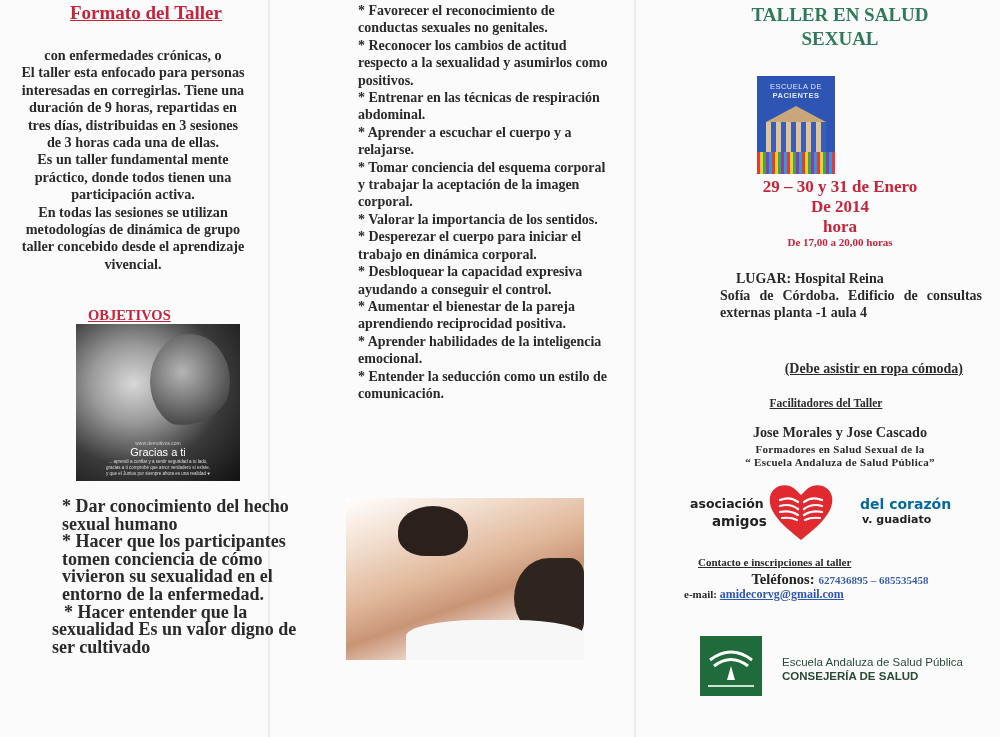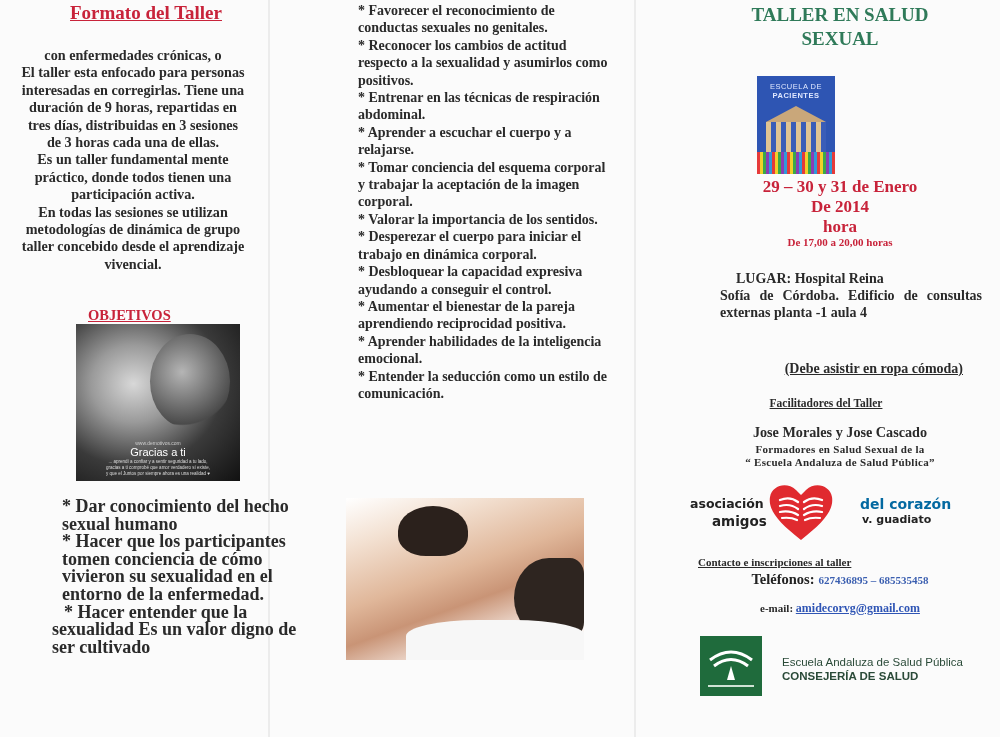--- a/index.html
+++ b/index.html
@@ -51,21 +51,21 @@
   #assoc { position: absolute; top: 482px; left: 48px; width: 312px; height: 60px; font-family: "DejaVu Sans", sans-serif; font-weight: bold; }
   #assoc .l1 { position: absolute; left: 6px; top: 14px; font-size: 12.5px; color: #222; }
   #assoc .l2 { position: absolute; left: 28px; top: 31px; font-size: 13.5px; color: #222; }
   #assoc .r1 { position: absolute; left: 176px; top: 14px; font-size: 14px; color: #0369a1; }
   #assoc .r2 { position: absolute; left: 178px; top: 31px; font-size: 11px; color: #222; }
   #assoc .heart { position: absolute; left: 84px; top: 0; width: 66px; height: 60px; }
   #contact-title { position: absolute; top: 556px; left: 62px; width: 312px; font-size: 11px; font-weight: bold; text-decoration: underline; }
   #phones { position: absolute; top: 570px; left: 48px; width: 312px; text-align: center; font-weight: bold; }
   #phones .lbl { font-size: 14.5px; color: #222; }
   #phones .num { font-size: 11px; color: #3b5fb0; }
-  #email { position: absolute; top: 601px; left: 48px; width: 312px; text-align: center; font-weight: bold; font-size: 11px; }
+  #email { position: absolute; top: 587px; left: 48px; width: 312px; text-align: left; font-weight: bold; font-size: 11px; }
   #email .addr { color: #2f55b5; text-decoration: underline; font-size: 12px; }
   #junta-logo { position: absolute; top: 636px; left: 64px; width: 62px; height: 60px; background: #1f6b3c; }
   #junta-logo svg { position: absolute; left: 0; top: 0; }
   #junta-text { position: absolute; top: 656px; left: 146px; font-family: "Liberation Sans", sans-serif; color: #2a4a38; }
   #junta-text .t1 { font-size: 11.5px; }
   #junta-text .t2 { font-size: 11.5px; font-weight: bold; margin-top: 2px; }
 </style>
 </head>
 <body>
 

